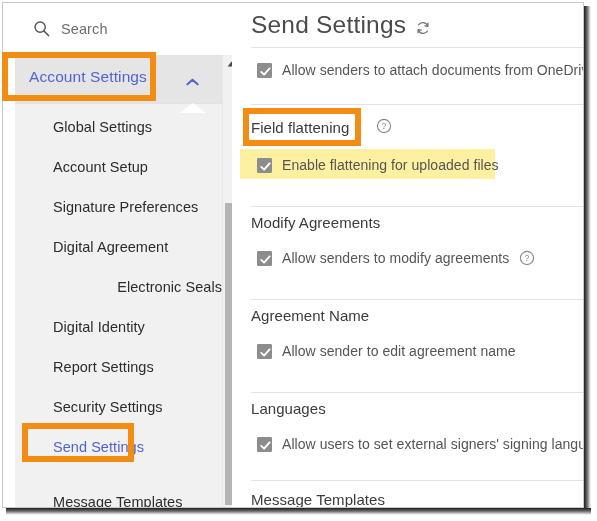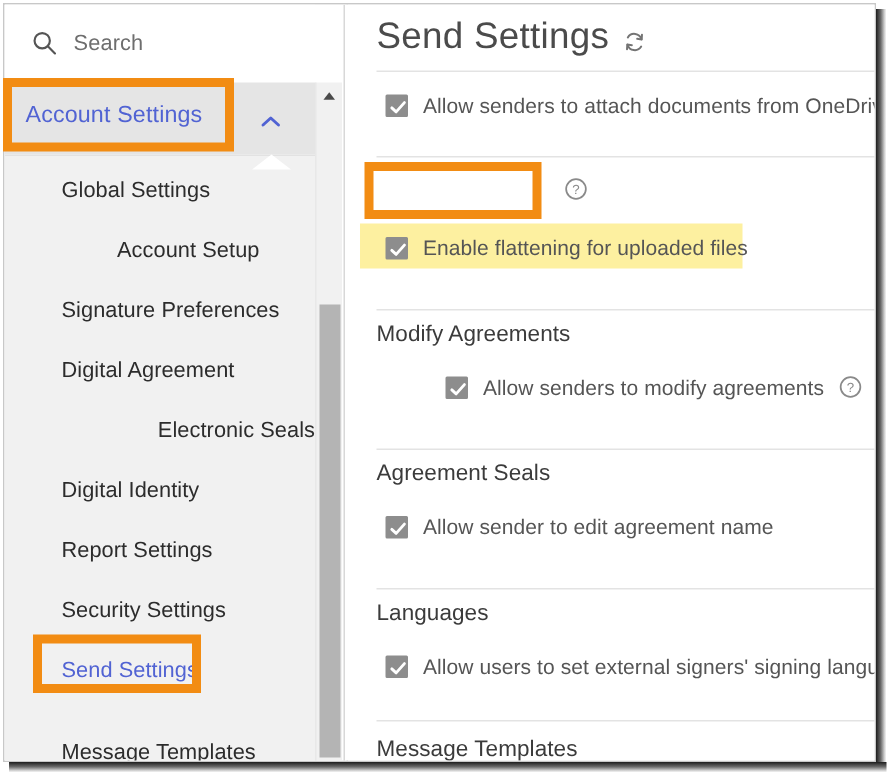--- a/index.html
+++ b/index.html
@@ -44,21 +44,21 @@
     left: 6px;
     top: 508px;
     width: 585px;
     height: 7px;
     background: linear-gradient(to bottom, #1d1d1d 0%, #6a6a6a 45%, #cfcfcf 80%, #ffffff 100%);
   }
 
   
   .sidebar {
     position: absolute;
-    left: 0;
+    left: 12px;
     top: 0;
     width: 228px;
     height: 506px;
     background: #ffffff;
     box-sizing: border-box;
     overflow: hidden;
   }
   .search-row {
     position: absolute;
     left: 0;
@@ -309,21 +309,21 @@
             <polyline points="2.5,7.5 8,2.5 13.5,7.5"></polyline>
           </svg>
         </span>
       </div>
       <div class="notch"></div>
 
       <div class="sub-list">
         <div class="sub-item" style="top:3px;">
             <span>Global Settings</span>
           </div>
-        <div class="sub-item" style="top:43px;justify-content:center;">
+        <div class="sub-item" style="top:43px;">
             <span>Account Setup</span>
           </div>
         <div class="sub-item" style="top:83px;">
             <span>Signature Preferences</span>
           </div>
         <div class="sub-item" style="top:123px;">
             <span>Digital Agreement</span>
           </div>
         <div class="sub-item" style="top:163px;justify-content:flex-end;">
             <span>Electronic Seals</span>
@@ -374,56 +374,57 @@
       <div class="opt-row" style="top:57px;">
         <span class="cb">
           <svg viewBox="0 0 13 13" width="13" height="13" fill="none" stroke="#ffffff" stroke-width="1.9" stroke-linecap="round" stroke-linejoin="round">
               <polyline points="2.2,6.9 5.1,9.6 10.6,3.4"></polyline>
             </svg>
         </span>
         <span class="opt-label">Allow senders to attach documents from OneDrive</span>
       </div>
 
       <div class="sect-rule" style="top:101px;"></div>
+      <div class="sect-heading" style="top:116px;">Field flattening</div>
       <div class="qmark" style="position:absolute;left:134px;top:115px;">
         <svg viewBox="0 0 18 18" width="16" height="16">
           <circle cx="9" cy="9" r="7.4" fill="none" stroke="#8a8a8a" stroke-width="1.3"></circle>
           <text x="9" y="12.8" font-size="10" font-family="Liberation Sans, sans-serif" fill="#8a8a8a" text-anchor="middle">?</text>
         </svg>
       </div>
 
       <div class="ann-hl" style="left:8px;top:146px;width:255px;height:30px;"></div>
       <div class="opt-row" style="top:152px;z-index:6;">
         <span class="cb">
           <svg viewBox="0 0 13 13" width="13" height="13" fill="none" stroke="#ffffff" stroke-width="1.9" stroke-linecap="round" stroke-linejoin="round">
               <polyline points="2.2,6.9 5.1,9.6 10.6,3.4"></polyline>
             </svg>
         </span>
         <span class="opt-label">Enable flattening for uploaded files</span>
       </div>
 
       <div class="sect-rule" style="top:203px;"></div>
       <div class="sect-heading" style="top:211px;">Modify Agreements</div>
-      <div class="opt-row" style="top:245px;margin-left:40px;">
+      <div class="opt-row" style="top:245px;">
         <span class="cb">
           <svg viewBox="0 0 13 13" width="13" height="13" fill="none" stroke="#ffffff" stroke-width="1.9" stroke-linecap="round" stroke-linejoin="round">
               <polyline points="2.2,6.9 5.1,9.6 10.6,3.4"></polyline>
             </svg>
         </span>
         <span class="opt-label">Allow senders to modify agreements</span>
         <span class="qmark">
           <svg viewBox="0 0 18 18" width="16" height="16">
             <circle cx="9" cy="9" r="7.4" fill="none" stroke="#8a8a8a" stroke-width="1.3"></circle>
             <text x="9" y="12.8" font-size="10" font-family="Liberation Sans, sans-serif" fill="#8a8a8a" text-anchor="middle">?</text>
           </svg>
         </span>
       </div>
 
       <div class="sect-rule" style="top:296px;"></div>
-      <div class="sect-heading" style="top:304px;">Agreement Seals</div>
+      <div class="sect-heading" style="top:304px;">Agreement Name</div>
       <div class="opt-row" style="top:338px;">
         <span class="cb">
           <svg viewBox="0 0 13 13" width="13" height="13" fill="none" stroke="#ffffff" stroke-width="1.9" stroke-linecap="round" stroke-linejoin="round">
               <polyline points="2.2,6.9 5.1,9.6 10.6,3.4"></polyline>
             </svg>
         </span>
         <span class="opt-label">Allow sender to edit agreement name</span>
       </div>
 
       <div class="sect-rule" style="top:389px;"></div>

